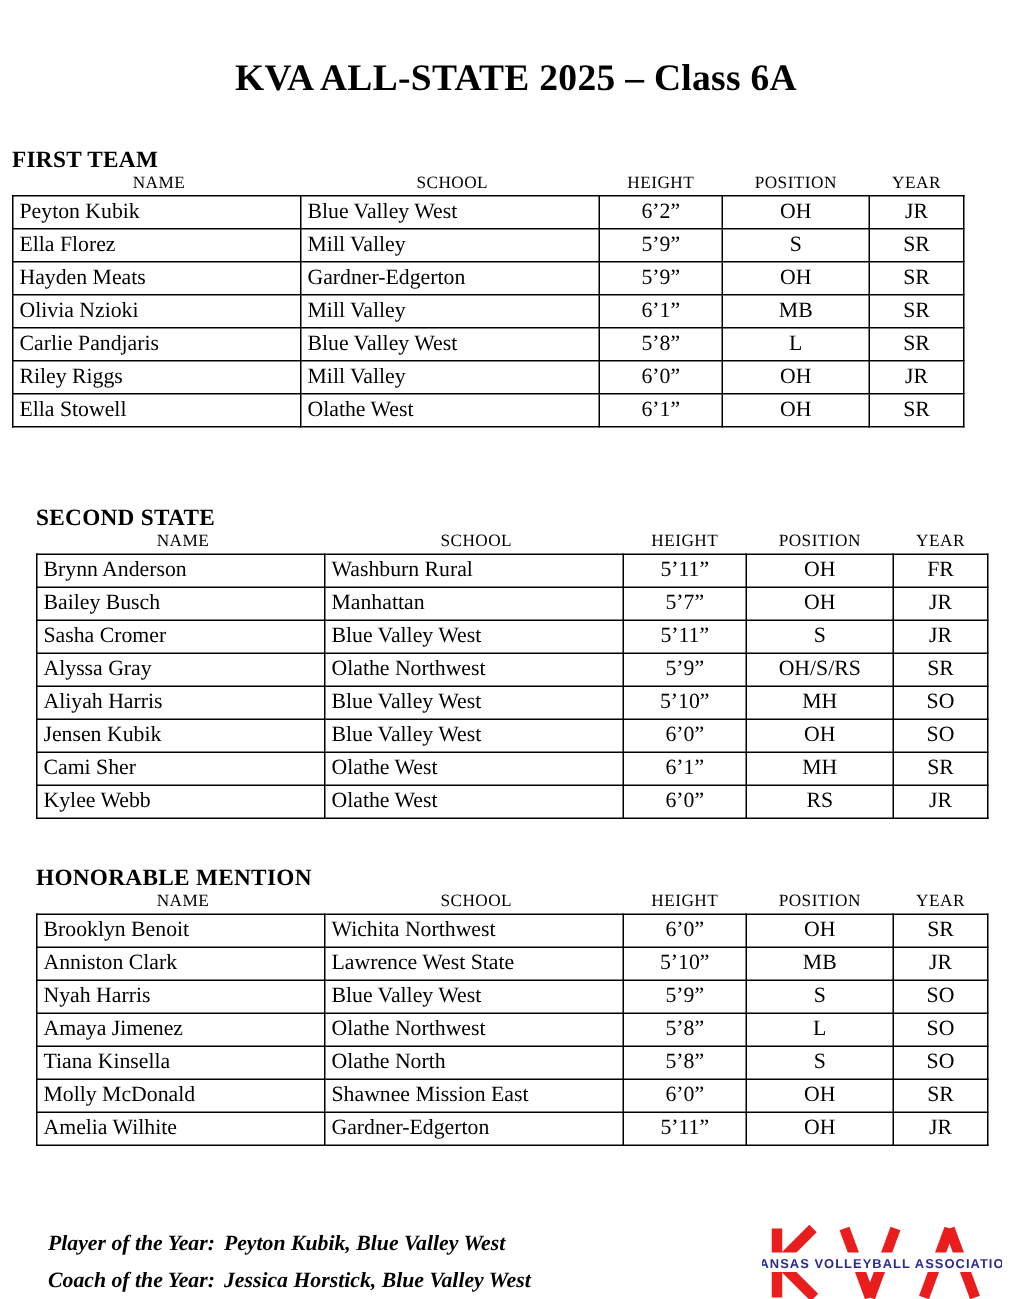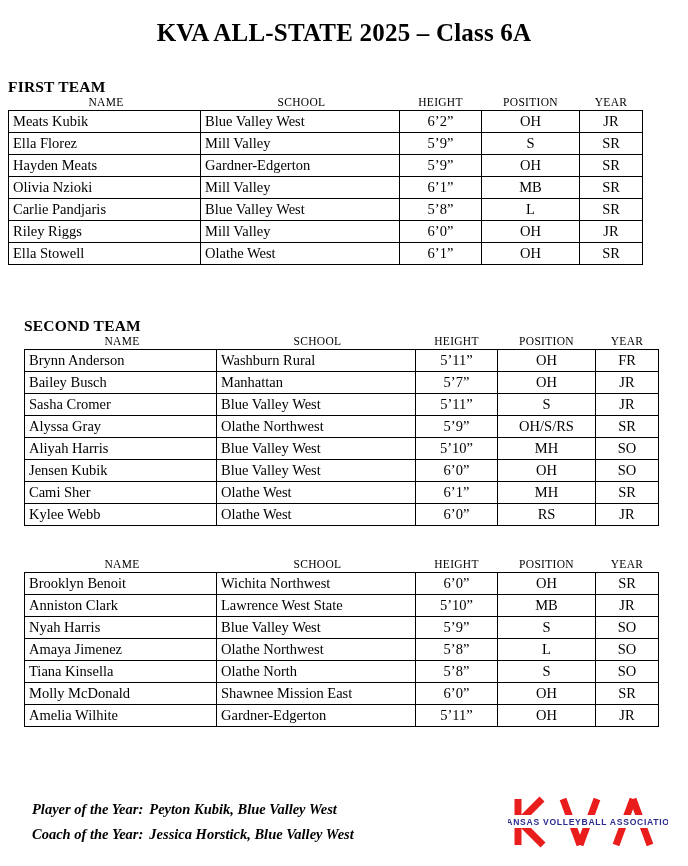--- a/index.html
+++ b/index.html
@@ -14,20 +14,21 @@
     color: #000000;
     overflow: hidden;
     position: relative;
   }
   .page {
     width: 688px;
     height: 668px;
     position: relative;
     box-sizing: border-box;
     padding: 0 24px;
+    margin-top: 20px;
   }
   .doc-title {
     text-align: center;
     font-size: 25px;
     font-weight: bold;
     letter-spacing: 0.2px;
     margin: 0;
     padding-top: 16px;
     line-height: 34px;
     white-space: nowrap;
@@ -133,21 +134,21 @@
         <tr>
           <th class="h-name">NAME</th>
           <th class="h-school">SCHOOL</th>
           <th class="h-height">HEIGHT</th>
           <th class="h-position">POSITION</th>
           <th class="h-year">YEAR</th>
         </tr>
       </thead>
       <tbody>
           <tr>
-            <td class="t-name">Meats Kubik</td>
+            <td class="t-name">Peyton Kubik</td>
             <td class="t-school">Blue Valley West</td>
             <td class="t-height">6’2”</td>
             <td class="t-position">OH</td>
             <td class="t-year">JR</td>
           </tr>
           <tr>
             <td class="t-name">Ella Florez</td>
             <td class="t-school">Mill Valley</td>
             <td class="t-height">5’9”</td>
             <td class="t-position">S</td>
@@ -186,21 +187,21 @@
             <td class="t-school">Olathe West</td>
             <td class="t-height">6’1”</td>
             <td class="t-position">OH</td>
             <td class="t-year">SR</td>
           </tr>
         </tbody>
     </table>
   </div>
 
   <div class="section" id="section-second">
-    <div class="section-title">SECOND TEAM</div>
+    <div class="section-title">SECOND STATE</div>
     <table class="roster">
       <colgroup>
         <col class="c-name">
           <col class="c-school">
           <col class="c-height">
           <col class="c-position">
           <col class="c-year">
       </colgroup>
       <thead>
         <tr>
@@ -266,20 +267,21 @@
             <td class="t-school">Olathe West</td>
             <td class="t-height">6’0”</td>
             <td class="t-position">RS</td>
             <td class="t-year">JR</td>
           </tr>
         </tbody>
     </table>
   </div>
 
   <div class="section" id="section-hm">
+    <div class="section-title">HONORABLE MENTION</div>
     <table class="roster">
       <colgroup>
         <col class="c-name">
           <col class="c-school">
           <col class="c-height">
           <col class="c-position">
           <col class="c-year">
       </colgroup>
       <thead>
         <tr>

